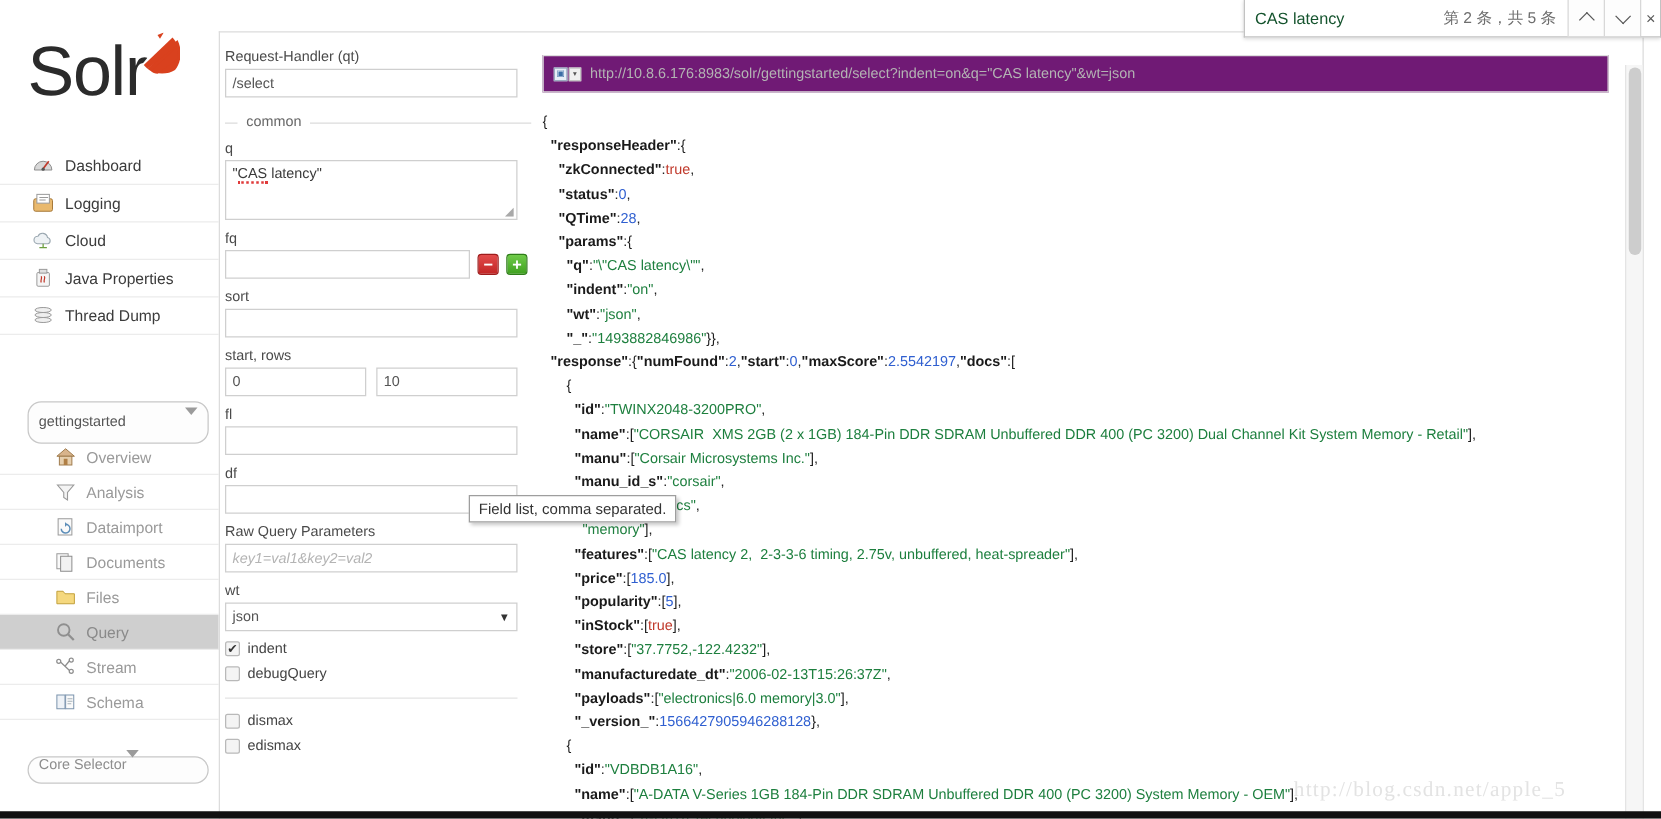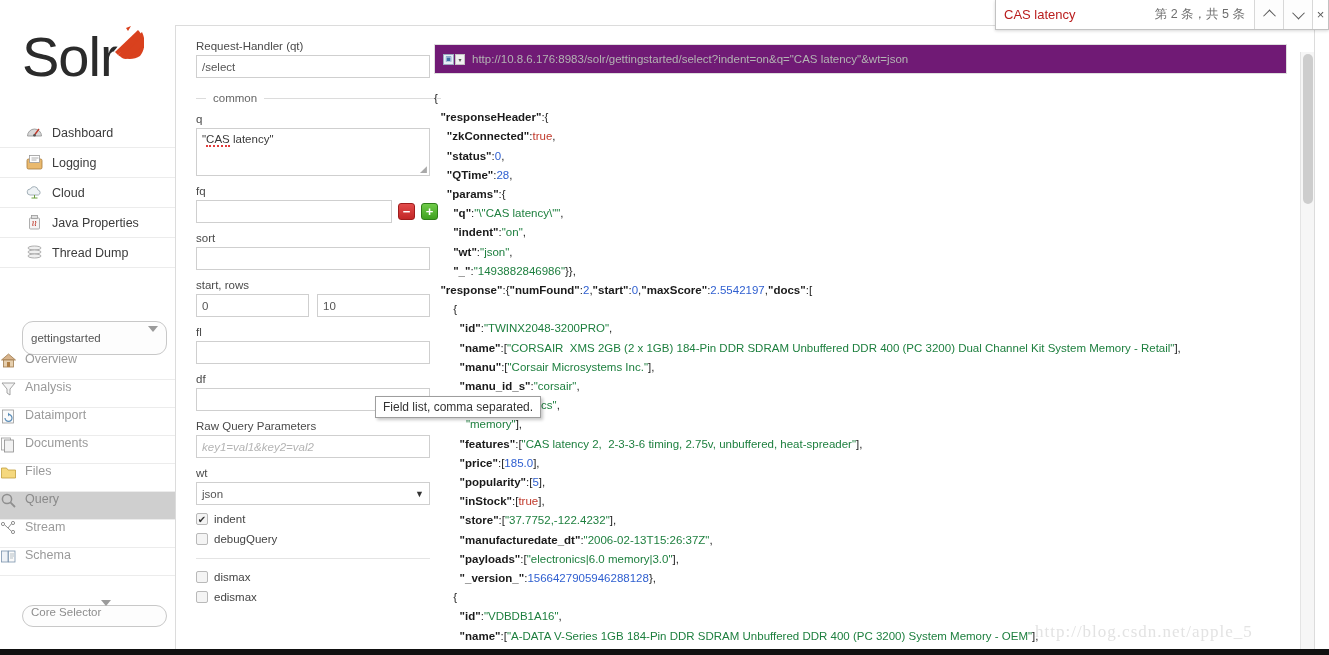--- a/index.html
+++ b/index.html
@@ -18,21 +18,21 @@
     position: absolute; top: 0; left: 995px;
     width: 334px; height: 30px;
     display: flex; align-items: stretch;
     background: #ffffff;
     border: 1px solid #c2c2c2;
     border-top: none;
     box-shadow: 0 1px 3px rgba(0,0,0,.16);
   }
   .findbar .fb-query {
     flex: 1; display: flex; align-items: center;
-    padding: 10px 8px; font-size: 13px; color: #b91c1c;
+    padding: 10px 8px; font-size: 13px; color: #14532d;
     white-space: nowrap; overflow: hidden;
   }
   .findbar .fb-count {
     display: flex; align-items: center;
     padding: 0 9px 0 4px;
     font-size: 12.5px; color: #6e6e6e;
     white-space: nowrap;
   }
   .findbar .fb-btn {
     width: 29px; border-left: 1px solid #d8d8d8;
@@ -68,22 +68,22 @@
     border: 1px solid #c8c8c8; border-radius: 11px;
     background: #fdfdfd;
     display: flex; align-items: center; padding: 16px 8px;
     font-size: 11.5px; color: #555;
   }
   .core-select .caret { margin-left: auto; }
   .caret-tri { width:0;height:0;border-left:5px solid transparent;border-right:5px solid transparent;border-top:6px solid #9b9b9b; }
 
   .subnav { position: absolute; left: 0; top: 352px; width: 175px; }
   .subnav-item {
-    height: 28px; display: flex; 
-    border-bottom: 1px solid #ececec;
+    height: 28px; display: flex; align-items: center;
+    padding-left: 44px; border-bottom: 1px solid #ececec;
     font-size: 12.5px; color: #9a9a9a;
   }
   .subnav-item.active { background: #cfcfcf; color:#8a8a8a; }
   .subnav-item .sn-label { margin-left: 8px; }
 
   .core-selector-btm {
     position: absolute; left: 22px; top: 605px;
     width: 145px; height: 22px;
     border: 1px solid #c8c8c8; border-radius: 11px;
     background: #fdfdfd;
@@ -96,21 +96,21 @@
 
   
   .content-panel {
     position: absolute; left: 175px; top: 25px;
     width: 1140px; height: 630px;
     border: 1px solid #dcdcdc; border-bottom:none;
     background: #fff;
   }
 
   
-  .qform { position: absolute; left: 20px; top: 5px; width: 245px; }
+  .qform { position: absolute; left: 4px; top: 5px; width: 245px; }
   .fld-label { font-size: 11.5px; color: #4a4a4a; margin: 9px 0 3px 0; }
   .txt {
     width: 234px; height: 23px;
     border: 1px solid #cfcfcf; background:#fff;
     font-size: 11.5px; color: #555; padding: 0 5px;
     display:flex; align-items:center;
   }
   .txt.ph { color:#b4b4b4;font-style:italic; }
   .fieldset-legend {
     display:flex; align-items:center; gap:7px;

